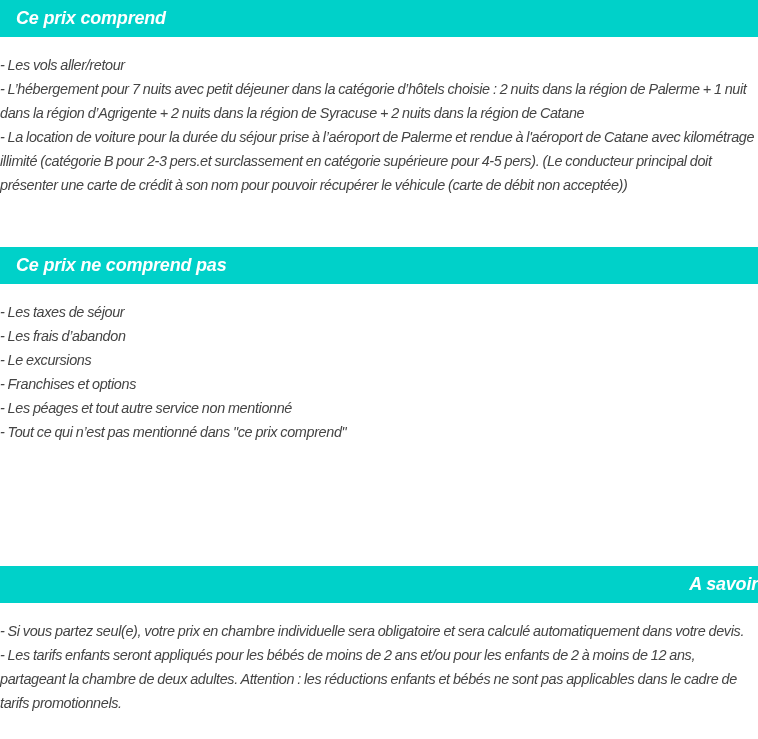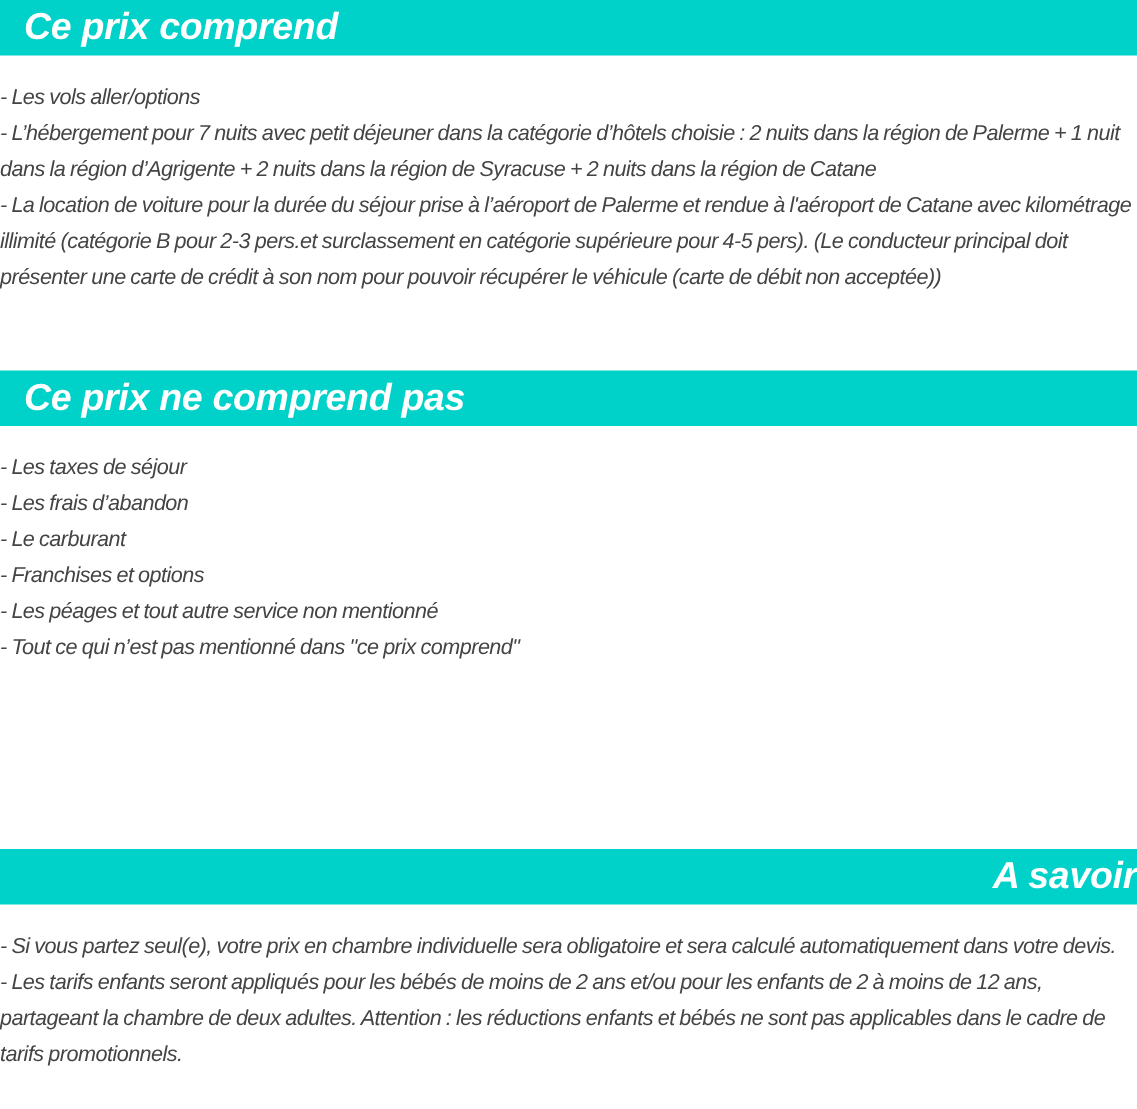--- a/index.html
+++ b/index.html
@@ -16,21 +16,21 @@
     }
     .section-header {
       position: absolute;
       left: 0;
       width: 758px;
       height: 37px;
       background: #00d1c9;
       color: #ffffff;
       font-style: italic;
       font-weight: bold;
-      font-size: 25px;
+      font-size: 18px;
       line-height: 37px;
       box-sizing: border-box;
       padding-left: 16px;
       letter-spacing: -0.2px;
     }
     .section-body {
       position: absolute;
       left: 0;
       width: 758px;
       color: #444444;
@@ -49,30 +49,30 @@
     #h2 { top: 247px; }
     #b2 { top: 300px; }
     #h3 { top: 566px; text-align: right; }
     #b3 { top: 619px; }
   </style>
 </head>
 <body>
 
 <div class="section-header" id="h1">Ce prix comprend</div>
 <div class="section-body" id="b1">
-  <p>- Les vols aller/options</p>
+  <p>- Les vols aller/retour</p>
   <p>- L’hébergement pour 7 nuits avec petit déjeuner dans la catégorie d’hôtels choisie : 2 nuits dans la région de Palerme + 1 nuit dans la région d’Agrigente + 2 nuits dans la région de Syracuse + 2 nuits dans la région de Catane</p>
   <p>- La location de voiture pour la durée du séjour prise à l’aéroport de Palerme et rendue à l'aéroport de Catane avec kilométrage illimité (catégorie B pour 2-3 pers.et surclassement en catégorie supérieure pour 4-5 pers). (Le conducteur principal doit présenter une carte de crédit à son nom pour pouvoir récupérer le véhicule (carte de débit non acceptée))</p>
 </div>
 
 <div class="section-header" id="h2">Ce prix ne comprend pas</div>
 <div class="section-body" id="b2">
   <p>- Les taxes de séjour</p>
   <p>- Les frais d’abandon</p>
-  <p>- Le carburant</p>
+  <p>- Le excursions</p>
   <p>- Franchises et options</p>
   <p>- Les péages et tout autre service non mentionné</p>
   <p>- Tout ce qui n’est pas mentionné dans "ce prix comprend"</p>
 </div>
 
 <div class="section-header" id="h3">A savoir</div>
 <div class="section-body" id="b3">
   <p>- Si vous partez seul(e), votre prix en chambre individuelle sera obligatoire et sera calculé automatiquement dans votre devis.</p>
   <p>- Les tarifs enfants seront appliqués pour les bébés de moins de 2 ans et/ou pour les enfants de 2 à moins de 12 ans, partageant la chambre de deux adultes. Attention : les réductions enfants et bébés ne sont pas applicables dans le cadre de tarifs promotionnels.</p>
 </div>

